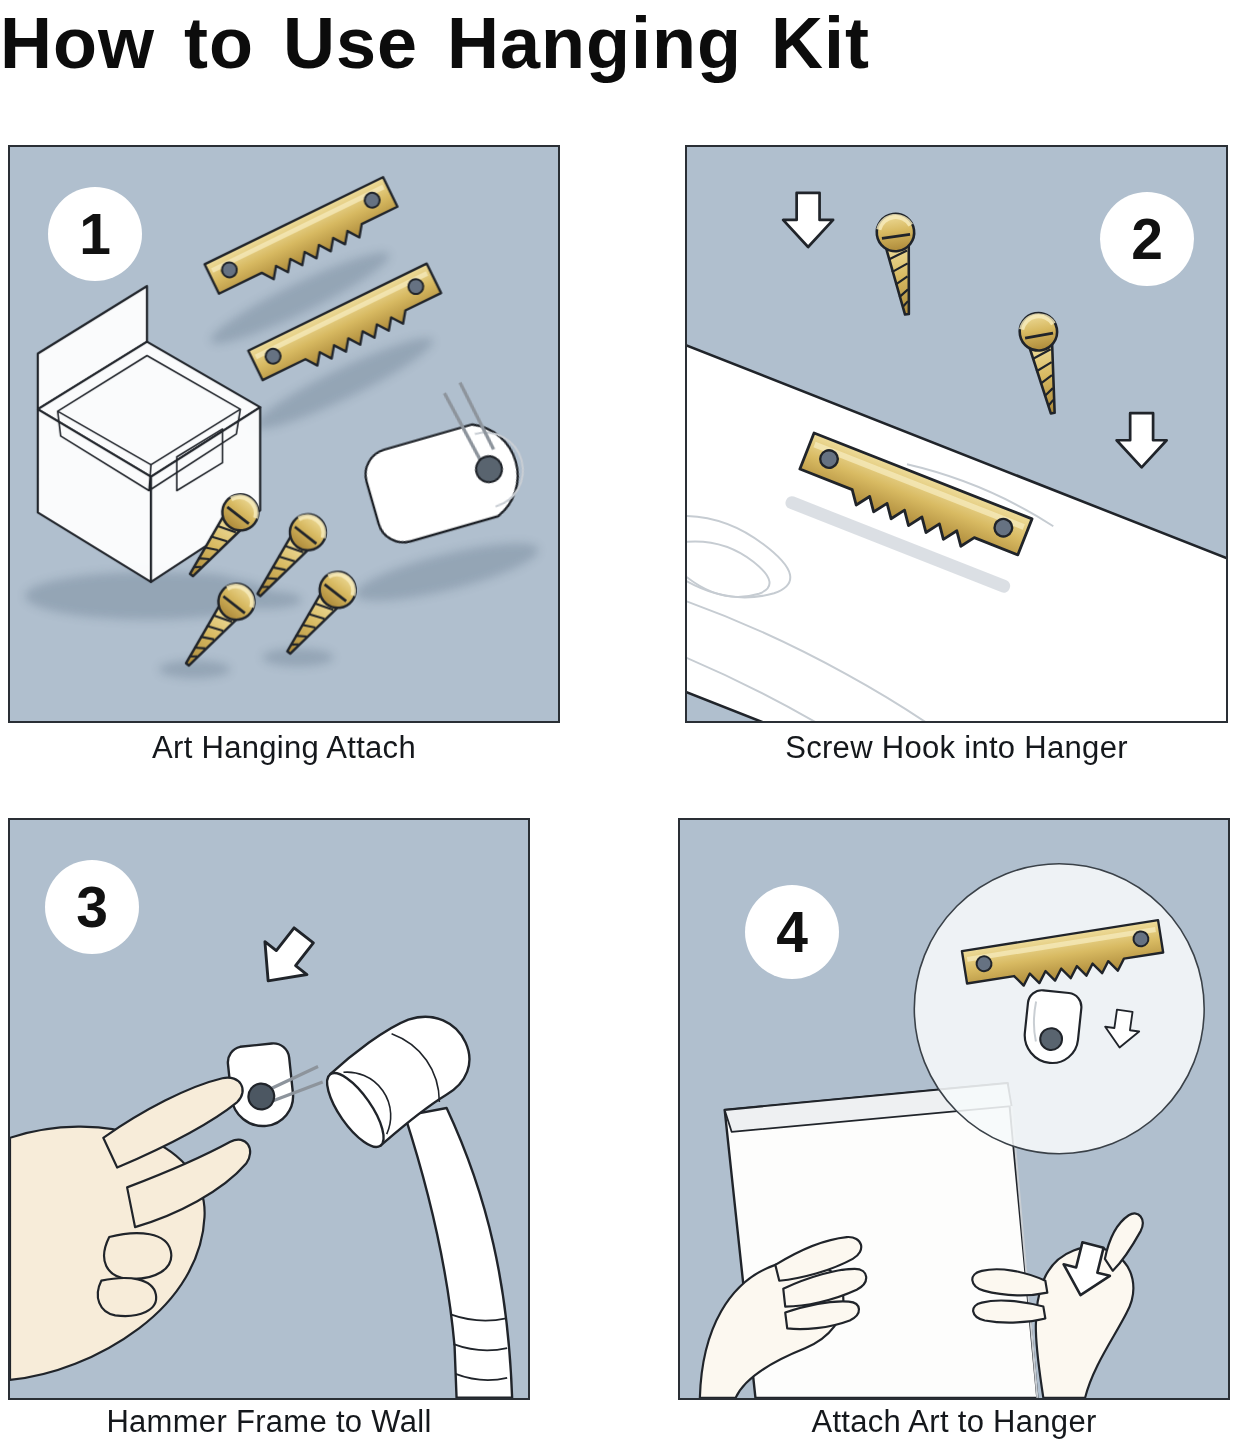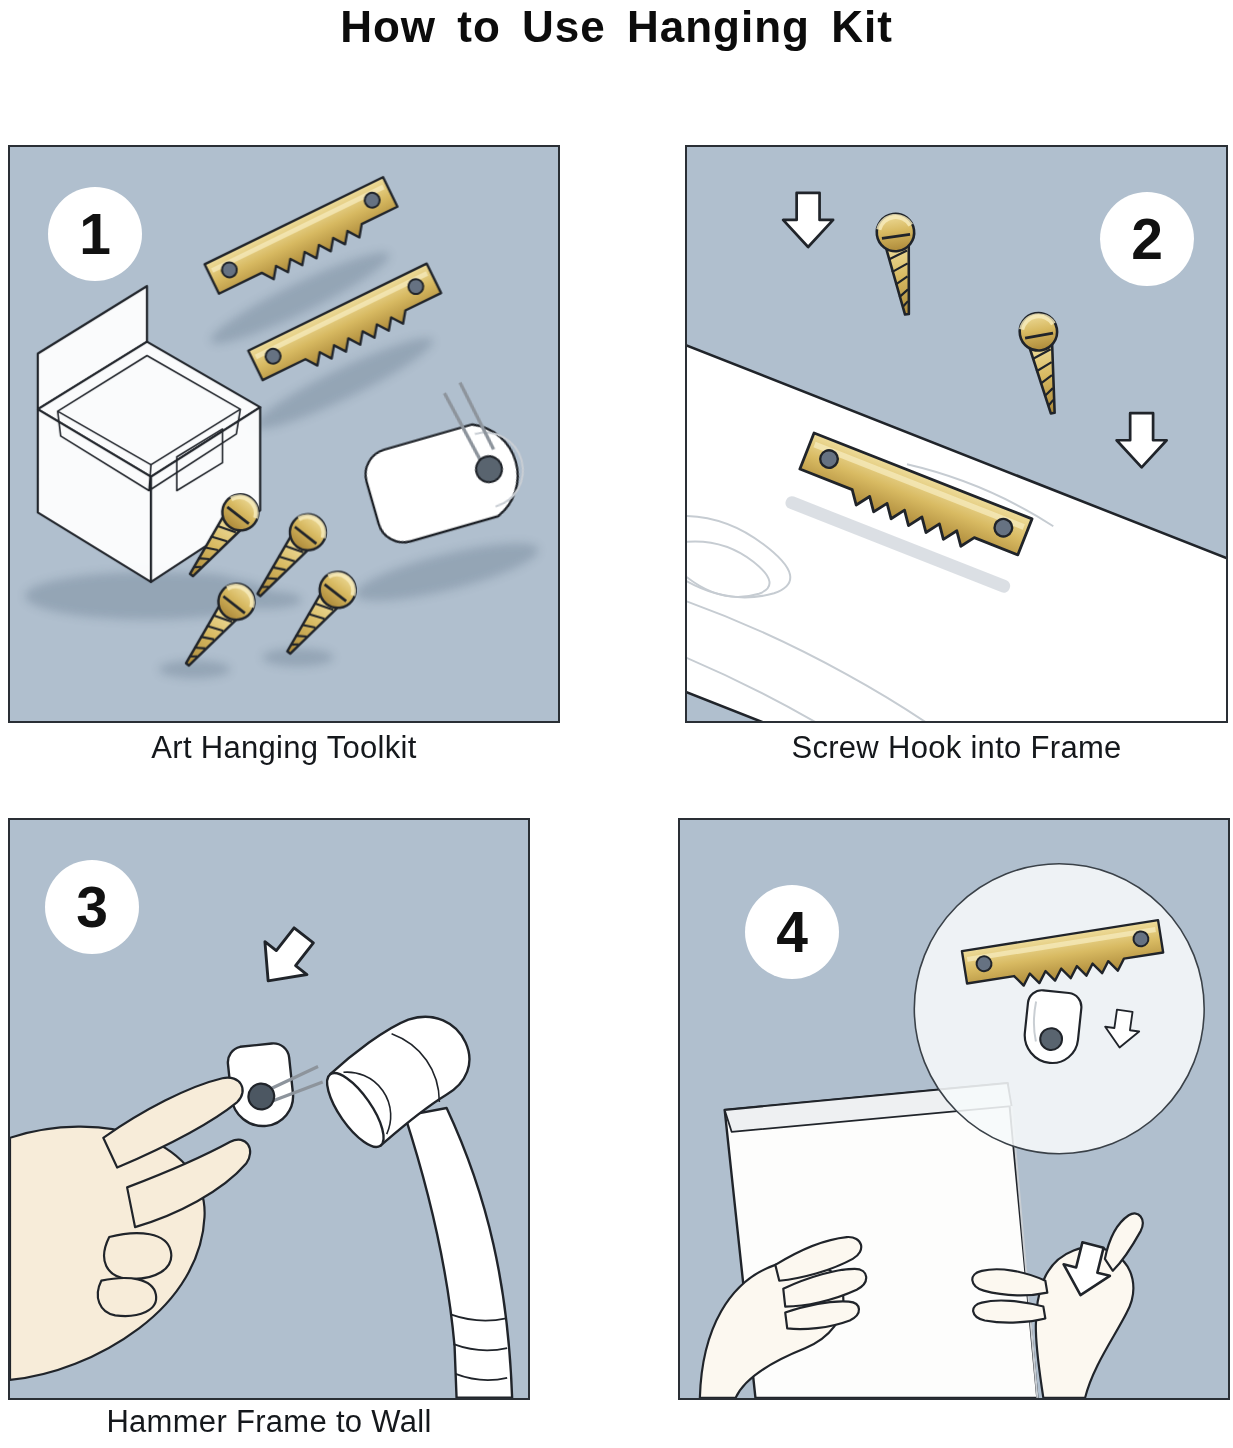--- a/index.html
+++ b/index.html
@@ -1,20 +1,20 @@
 <!DOCTYPE html>
 <html><head>
 <meta charset="utf-8">
 <style>
   * { box-sizing: border-box; margin: 0; padding: 0; }
   html, body { background: #ffffff; }
   body { font-family: "Liberation Sans", sans-serif; }
   #page { position: relative; width: 1233px; height: 1448px; margin: 0 auto; background: #ffffff; overflow: hidden; }
-  .page-title { position: absolute; top: 2px; left: 0; width: 100%; text-align: center;
-                font-size: 44px; font-weight: 700; color: #0c0c0c; letter-spacing: 1px; word-spacing: 8px; }
+  .page-title { position: absolute; top: 2px; left: 0; width: 100%; 
+                font-size: 72px; font-weight: 700; color: #0c0c0c; letter-spacing: 1px; word-spacing: 8px; }
   .panel { position: absolute; background: #b0bfce; border: 2px solid #2a2f35; overflow: hidden; }
   .panel svg.art { position: absolute; left: 0; top: 0; width: 100%; height: 100%; display: block; }
   .badge { position: absolute; width: 94px; height: 94px; border-radius: 50%; background: #ffffff;
            display: flex; align-items: center; justify-content: center;
            font-size: 57px; font-weight: 700; color: #111111; z-index: 2; }
   .caption { position: absolute; text-align: center; font-size: 31px; color: #15181c; letter-spacing: 0.3px; }
   #panel-1 { left: 8px;   top: 145px; width: 552px; height: 578px; }
   #panel-2 { left: 685px; top: 145px; width: 543px; height: 578px; }
   #panel-3 { left: 8px;   top: 818px; width: 522px; height: 582px; }
   #panel-4 { left: 678px; top: 818px; width: 552px; height: 582px; }
@@ -178,17 +178,18 @@
       <g fill="#fcf8f0" stroke="#20242a" stroke-width="2.2" stroke-linejoin="round">
         <path d="M366,582 C358,530 354,494 366,464 C378,434 412,422 436,436 C458,448 462,474 450,496 C438,520 416,550 408,582 Z"></path>
         <path d="M368,464 C346,454 322,450 304,454 C290,457 292,470 306,474 C328,480 352,480 370,476 Z"></path>
         <path d="M366,490 C344,484 320,482 304,486 C291,489 293,501 307,504 C328,508 352,506 368,502 Z"></path>
         <path d="M428,442 C432,422 440,406 452,398 C462,392 470,402 464,414 C454,432 444,446 436,454 Z"></path>
       </g>
       <use href="#arrow-down-shape" transform="translate(416,428) rotate(14)"></use>
     </svg>
   </div>
 
-  <div class="caption" id="caption-1">Art Hanging Toolkit</div>
-  <div class="caption" id="caption-2">Screw Hook into Frame</div>
+  <div class="caption" id="caption-1">Art Hanging Attach</div>
+  <div class="caption" id="caption-2">Screw Hook into Hanger</div>
   <div class="caption" id="caption-3">Hammer Frame to Wall</div>
+  <div class="caption" id="caption-4">Attach Art to Hanger</div>
 
 </div>
 
 </body></html>

